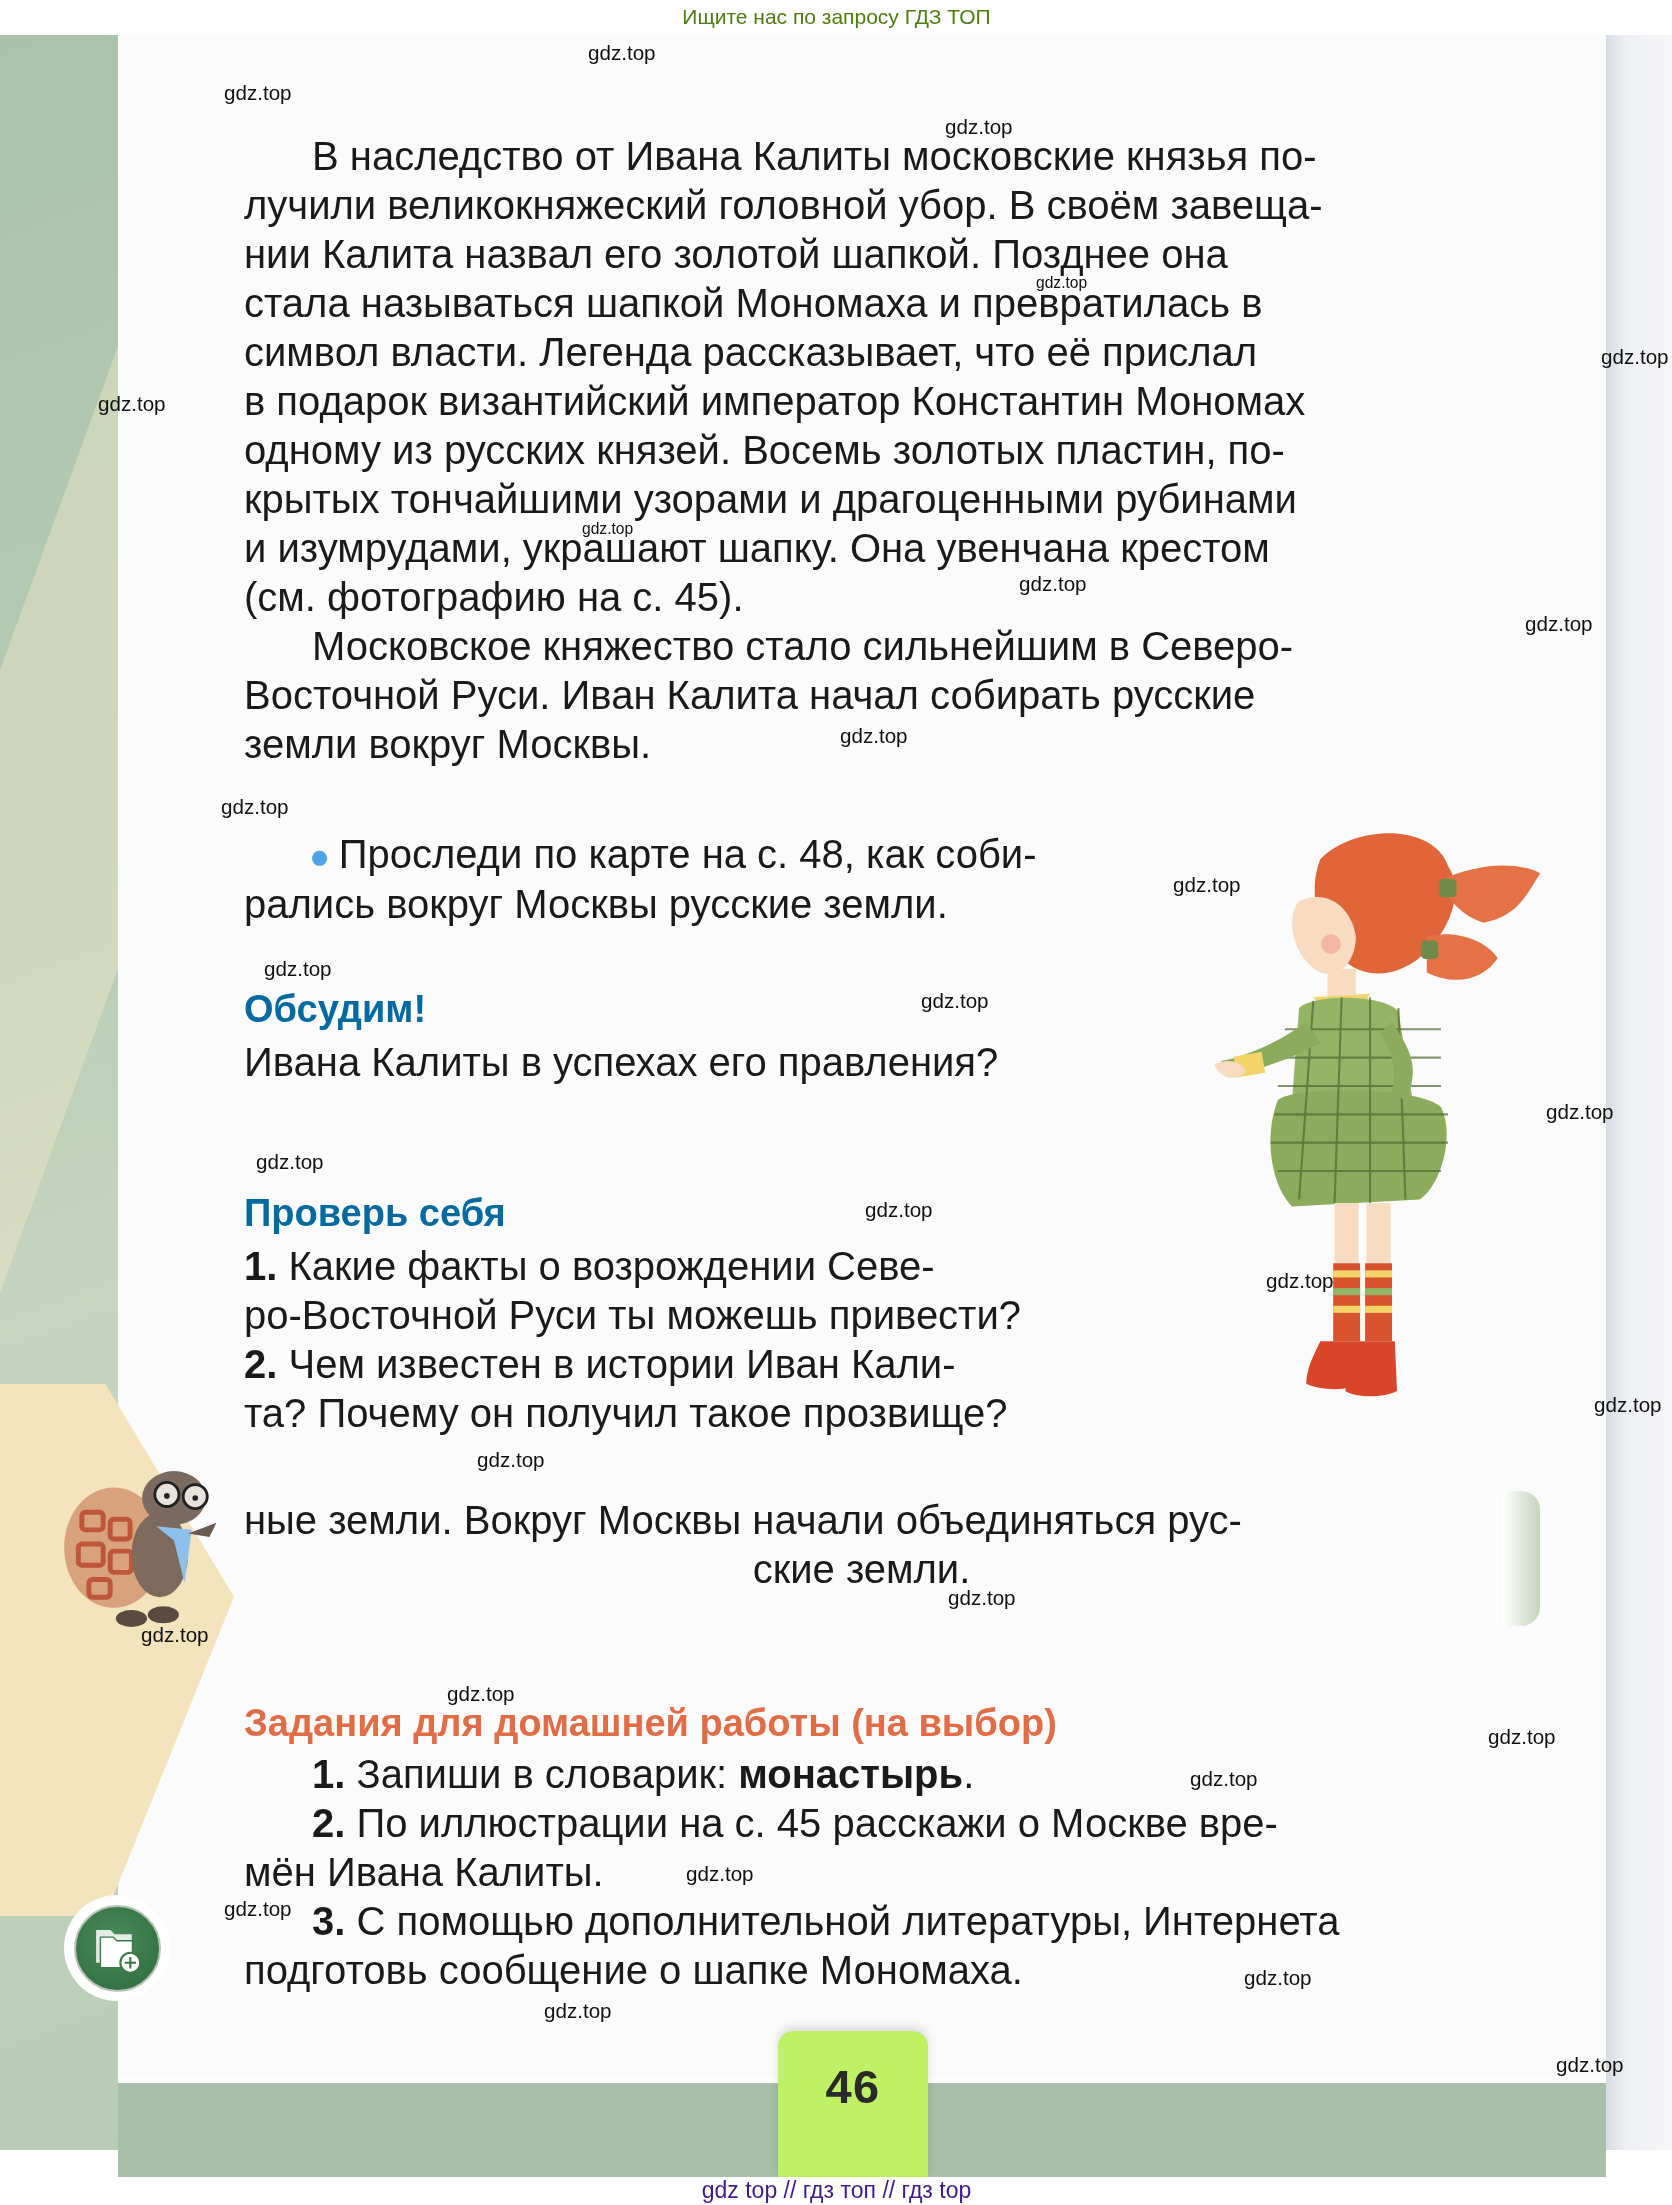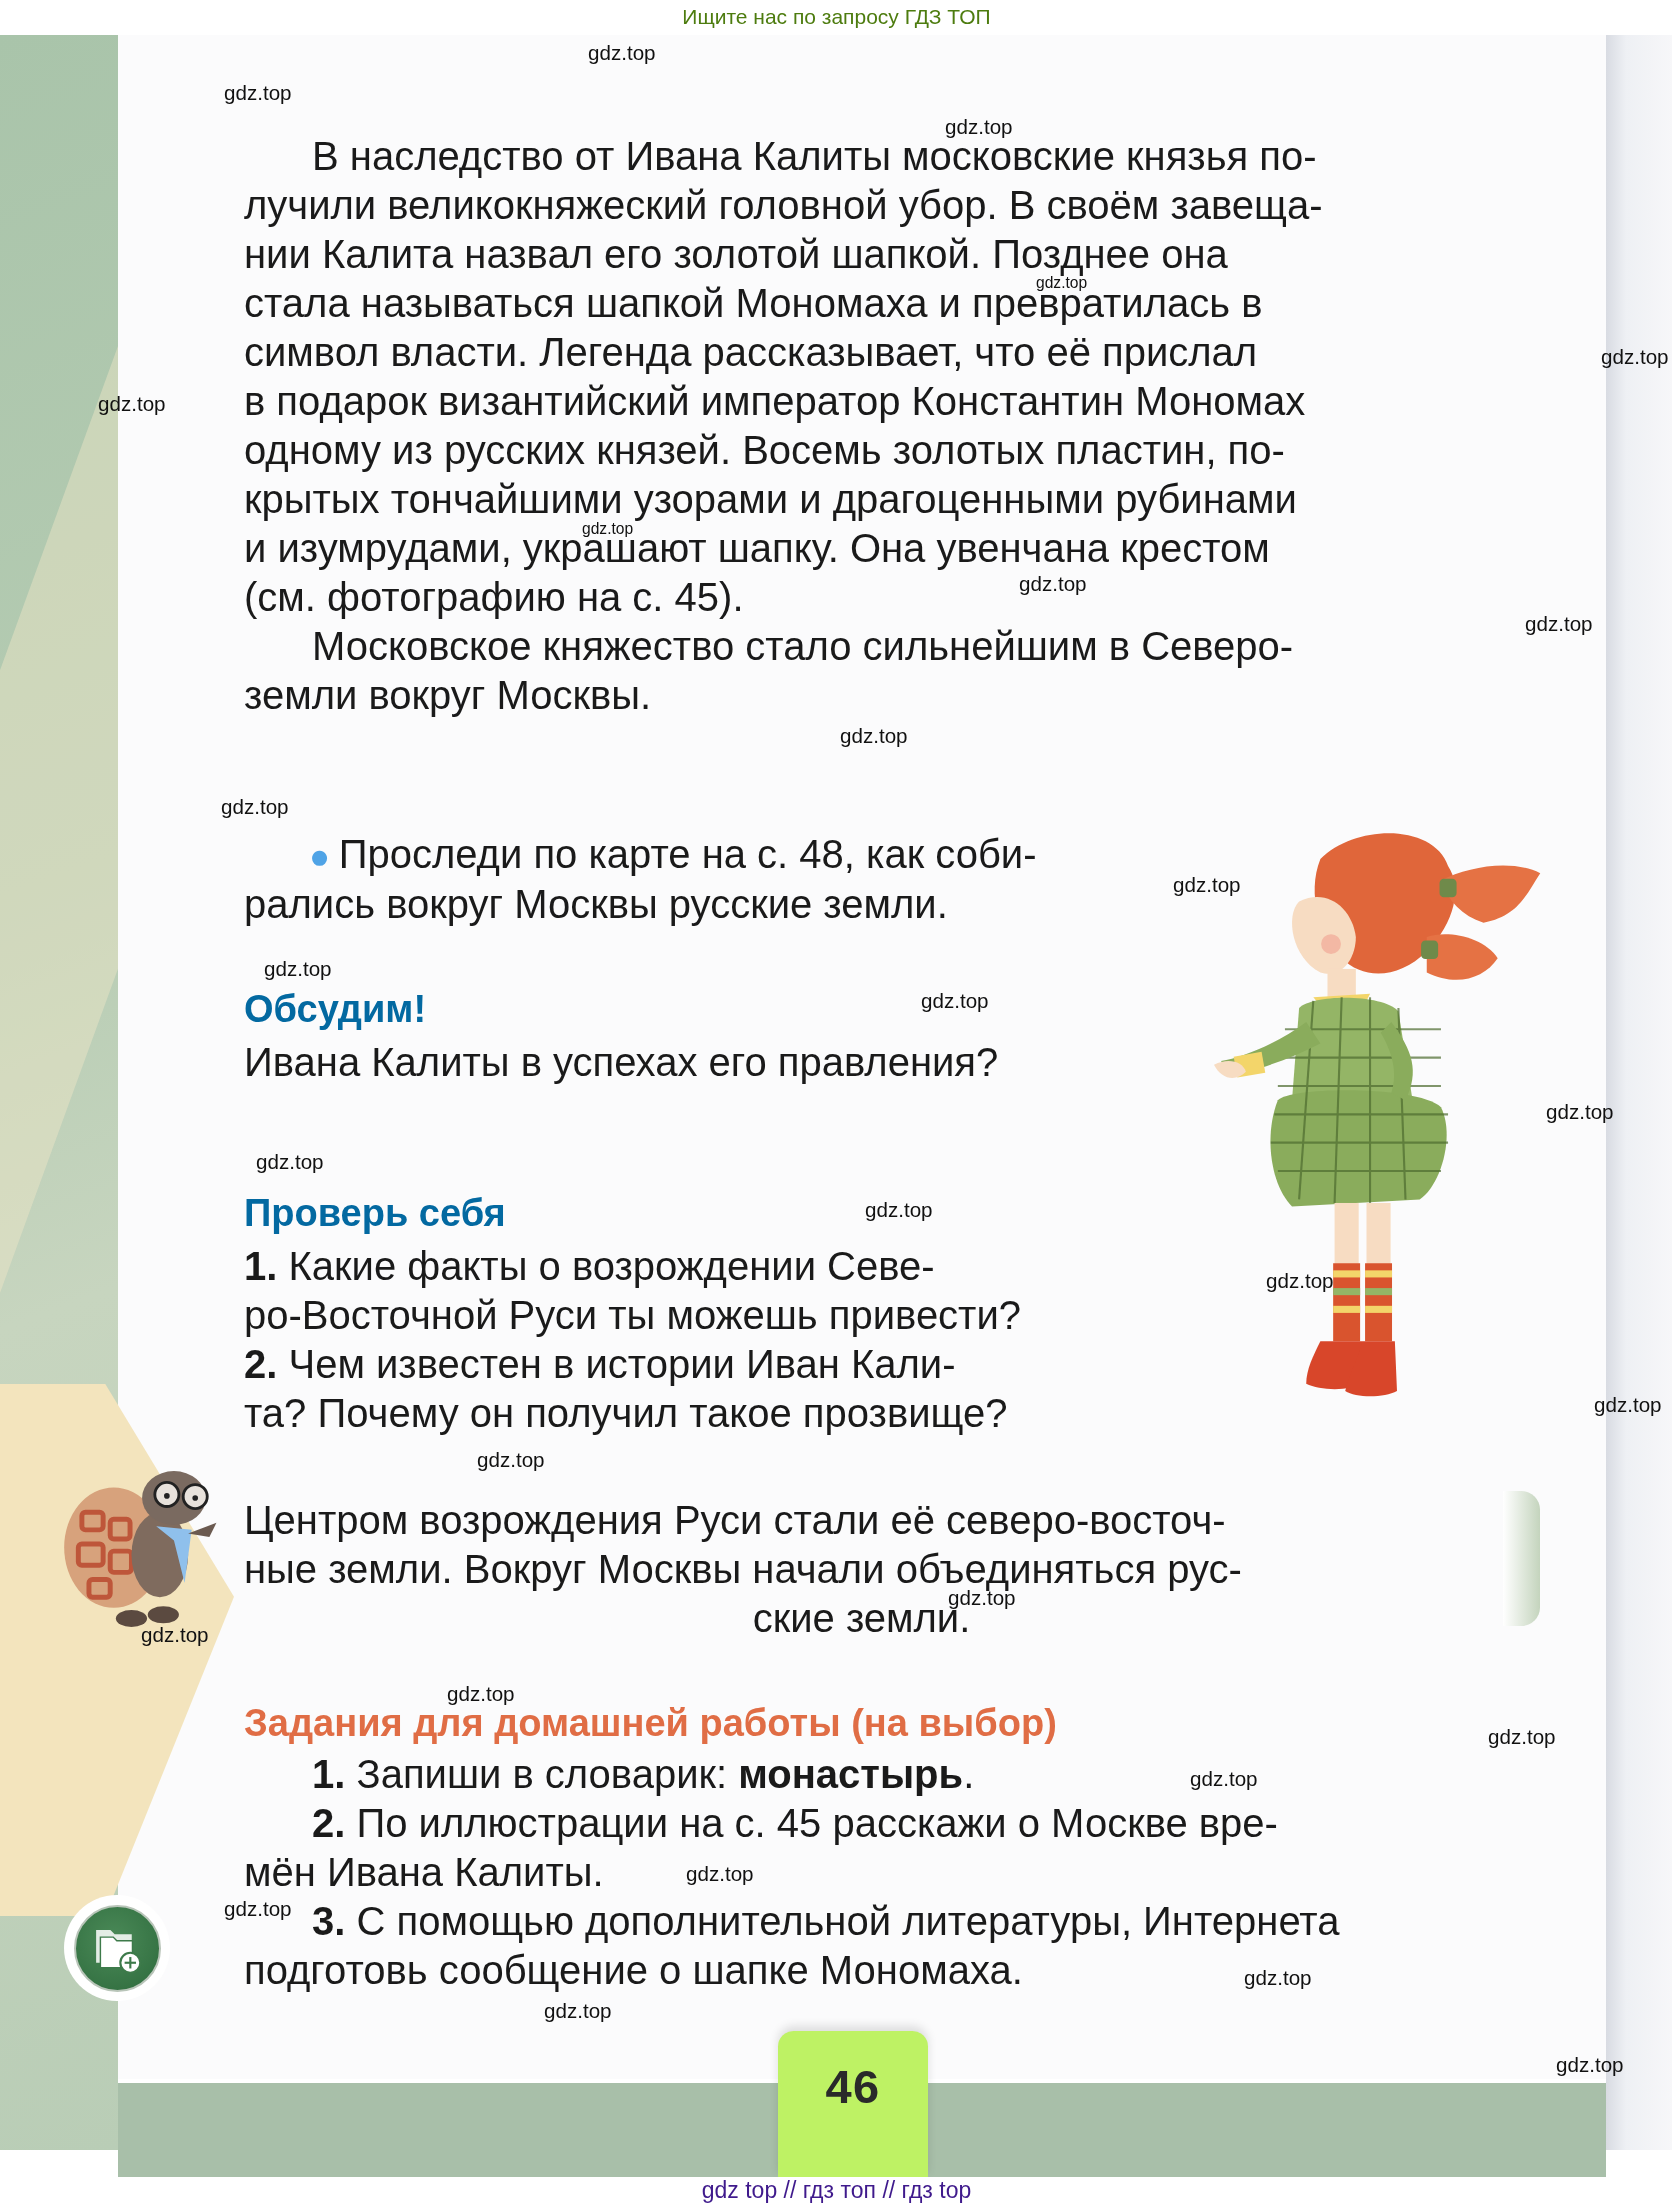--- a/index.html
+++ b/index.html
@@ -77,20 +77,21 @@
   <p>лучили великокняжеский головной убор. В своём завеща-</p>
   <p>нии Калита назвал его золотой шапкой. Позднее она</p>
   <p>стала называться шапкой Мономаха и превратилась в</p>
   <p>символ власти. Легенда рассказывает, что её прислал</p>
   <p>в подарок византийский император Константин Мономах</p>
   <p>одному из русских князей. Восемь золотых пластин, по-</p>
   <p>крытых тончайшими узорами и драгоценными рубинами</p>
   <p>и изумрудами, украшают шапку. Она увенчана крестом</p>
   <p style="text-align:left">(см. фотографию на с. 45).</p>
   <p class="indent">Московское княжество стало сильнейшим в Северо-</p>
+  <p>Восточной Руси. Иван Калита начал собирать русские</p>
   <p style="text-align:left">земли вокруг Москвы.</p>
 </div>
 
 <div class="text" style="top:830px; width:1022px;">
   <p class="indent" style="text-indent:65px;">
     <span class="bullet">●</span><span>Проследи по карте на с. 48, как соби-</span>
   </p>
   <p style="text-align:left">рались вокруг Москвы русские земли.</p>
 </div>
 
@@ -101,21 +102,20 @@
 
 <div class="h-blue" style="top:1192px;">Проверь себя</div>
 <div class="text" style="top:1242px; width:937px;">
   <p><span class="num">1.</span> <span>Какие факты о возрождении Севе-</span></p>
   <p>ро-Восточной Руси ты можешь привести?</p>
   <p><span class="num">2.</span> <span>Чем известен в истории Иван Кали-</span></p>
   <p>та? Почему он получил такое прозвище?</p>
 </div>
 
 <div class="text" style="top:1496px; width:1235px;">
-  <p>Центром возрождения Руси стали её северо-восточ-</p>
   <p>ные земли. Вокруг Москвы начали объединяться рус-</p>
   <p style="text-align:center">ские земли.</p>
 </div>
 
 <div class="h-orange" style="top:1702px;">Задания для домашней работы (на выбор)</div>
 <div class="text" style="top:1750px;">
   <p class="indent" style="text-align:left">
     <span class="num">1.</span>
     <span>Запиши в словарик: </span><span class="bold">монастырь</span><span>.</span>
   </p>

